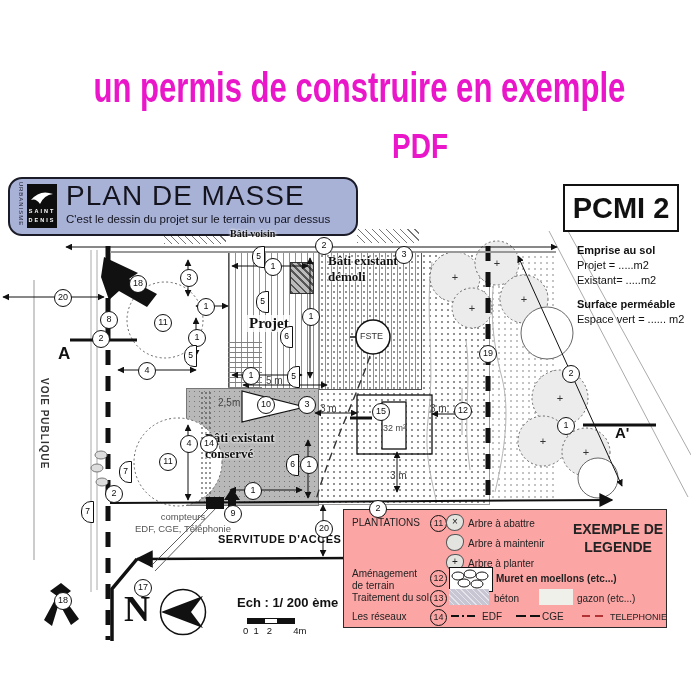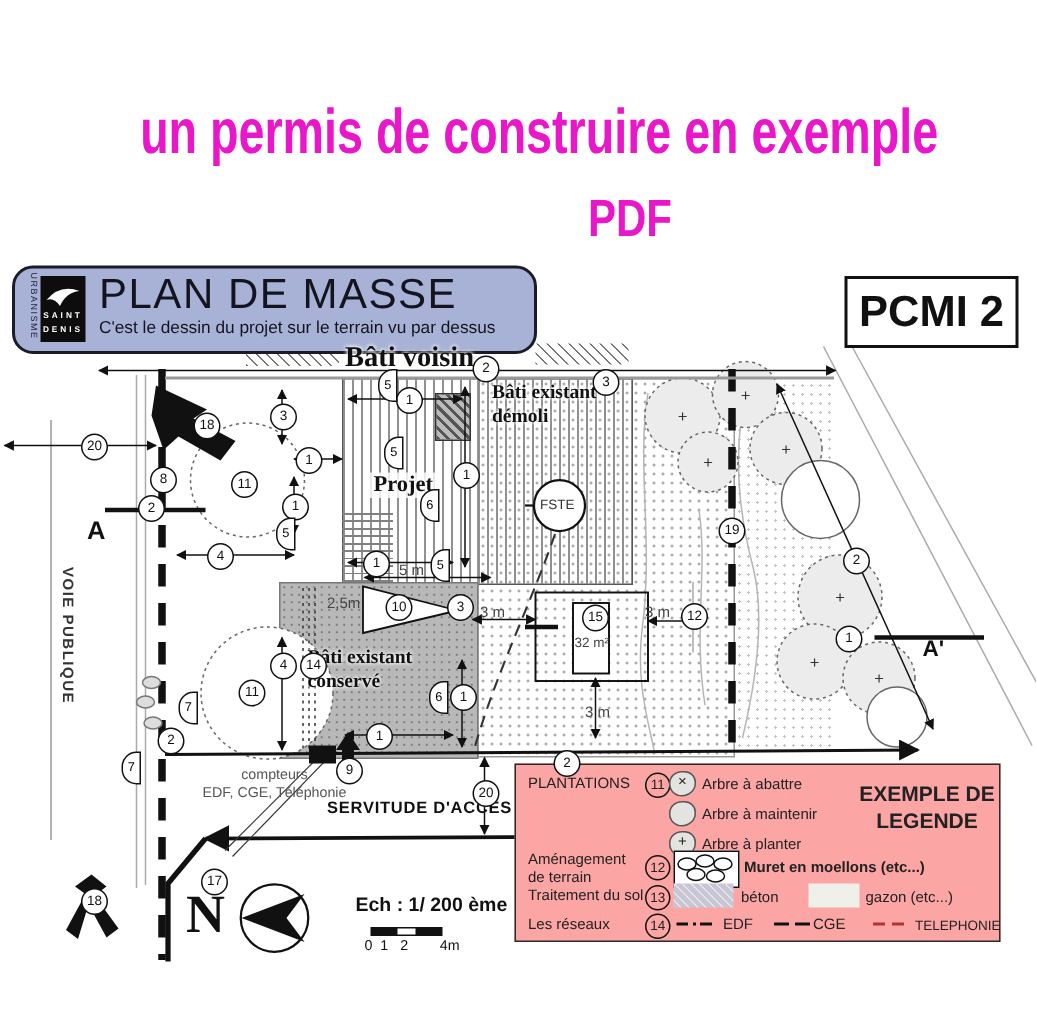--- a/index.html
+++ b/index.html
@@ -214,22 +214,30 @@
         </svg>
       <div class="l1">SAINT</div>
       <div class="l2">DENIS</div>
     </div>
     <div id="plan-sub">C'est le dessin du projet sur le terrain vu par dessus</div>
     <div id="plan-title">PLAN DE MASSE</div>
   </div>
 
   <div id="pcmi">PCMI 2</div>
 
-
-  <div class="slbl" style="left:230px;top:228px;font-size:19px">Bâti voisin</div>
+  <div id="info">
+    <div class="b">Emprise au sol</div>
+    <div>Projet =  .....m2</div>
+    <div>Existant=  .....m2</div>
+    <div class="gap"></div>
+    <div class="b">Surface perméable</div>
+    <div>Espace vert  =  ...... m2</div>
+  </div>
+
+  <div class="slbl" style="left:230px;top:228px;font-size:10px">Bâti voisin</div>
   <div class="slbl" style="left:328px;top:253px;font-size:13px">
     <div>Bâti existant</div>
     <div>démoli</div>
   </div>
   <div class="slbl" style="left:246px;top:315px;font-size:15px;background:rgba(255,255,255,.8);padding:0 3px">Projet</div>
   <div class="slbl" style="left:205px;top:430px;font-size:13px">
     <div>Bâti existant</div>
     <div>conservé</div>
   </div>
   <div id="fste-lbl" class="abs">FSTE</div>
@@ -310,21 +318,21 @@
       <div class="marker" style="left: 272px; top: 266px;">1</div>
       <div class="marker" style="left: 323px; top: 245px;">2</div>
       <div class="marker" style="left: 403px; top: 254px;">3</div>
       <div class="marker" style="left: 310px; top: 316px;">1</div>
       <div class="marker" style="left: 205px; top: 306px;">1</div>
       <div class="marker" style="left: 196px; top: 337px;">1</div>
       <div class="marker" style="left: 146px; top: 370px;">4</div>
       <div class="marker" style="left: 250px; top: 375px;">1</div>
       <div class="marker" style="left: 265px; top: 404px;">10</div>
       <div class="marker" style="left: 306px; top: 404px;">3</div>
-      <div class="marker" style="left: 396px; top: 411px;">15</div>
+      <div class="marker" style="left: 380px; top: 411px;">15</div>
       <div class="marker" style="left: 462px; top: 410px;">12</div>
       <div class="marker" style="left: 487px; top: 353px;">19</div>
       <div class="marker" style="left: 570px; top: 373px;">2</div>
       <div class="marker" style="left: 565px; top: 425px;">1</div>
       <div class="marker" style="left: 188px; top: 443px;">4</div>
       <div class="marker" style="left: 208px; top: 443px;">14</div>
       <div class="marker" style="left: 167px; top: 461px;">11</div>
       <div class="marker" style="left: 113px; top: 493px;">2</div>
       <div class="marker" style="left: 308px; top: 464px;">1</div>
       <div class="marker" style="left: 252px; top: 490px;">1</div>

